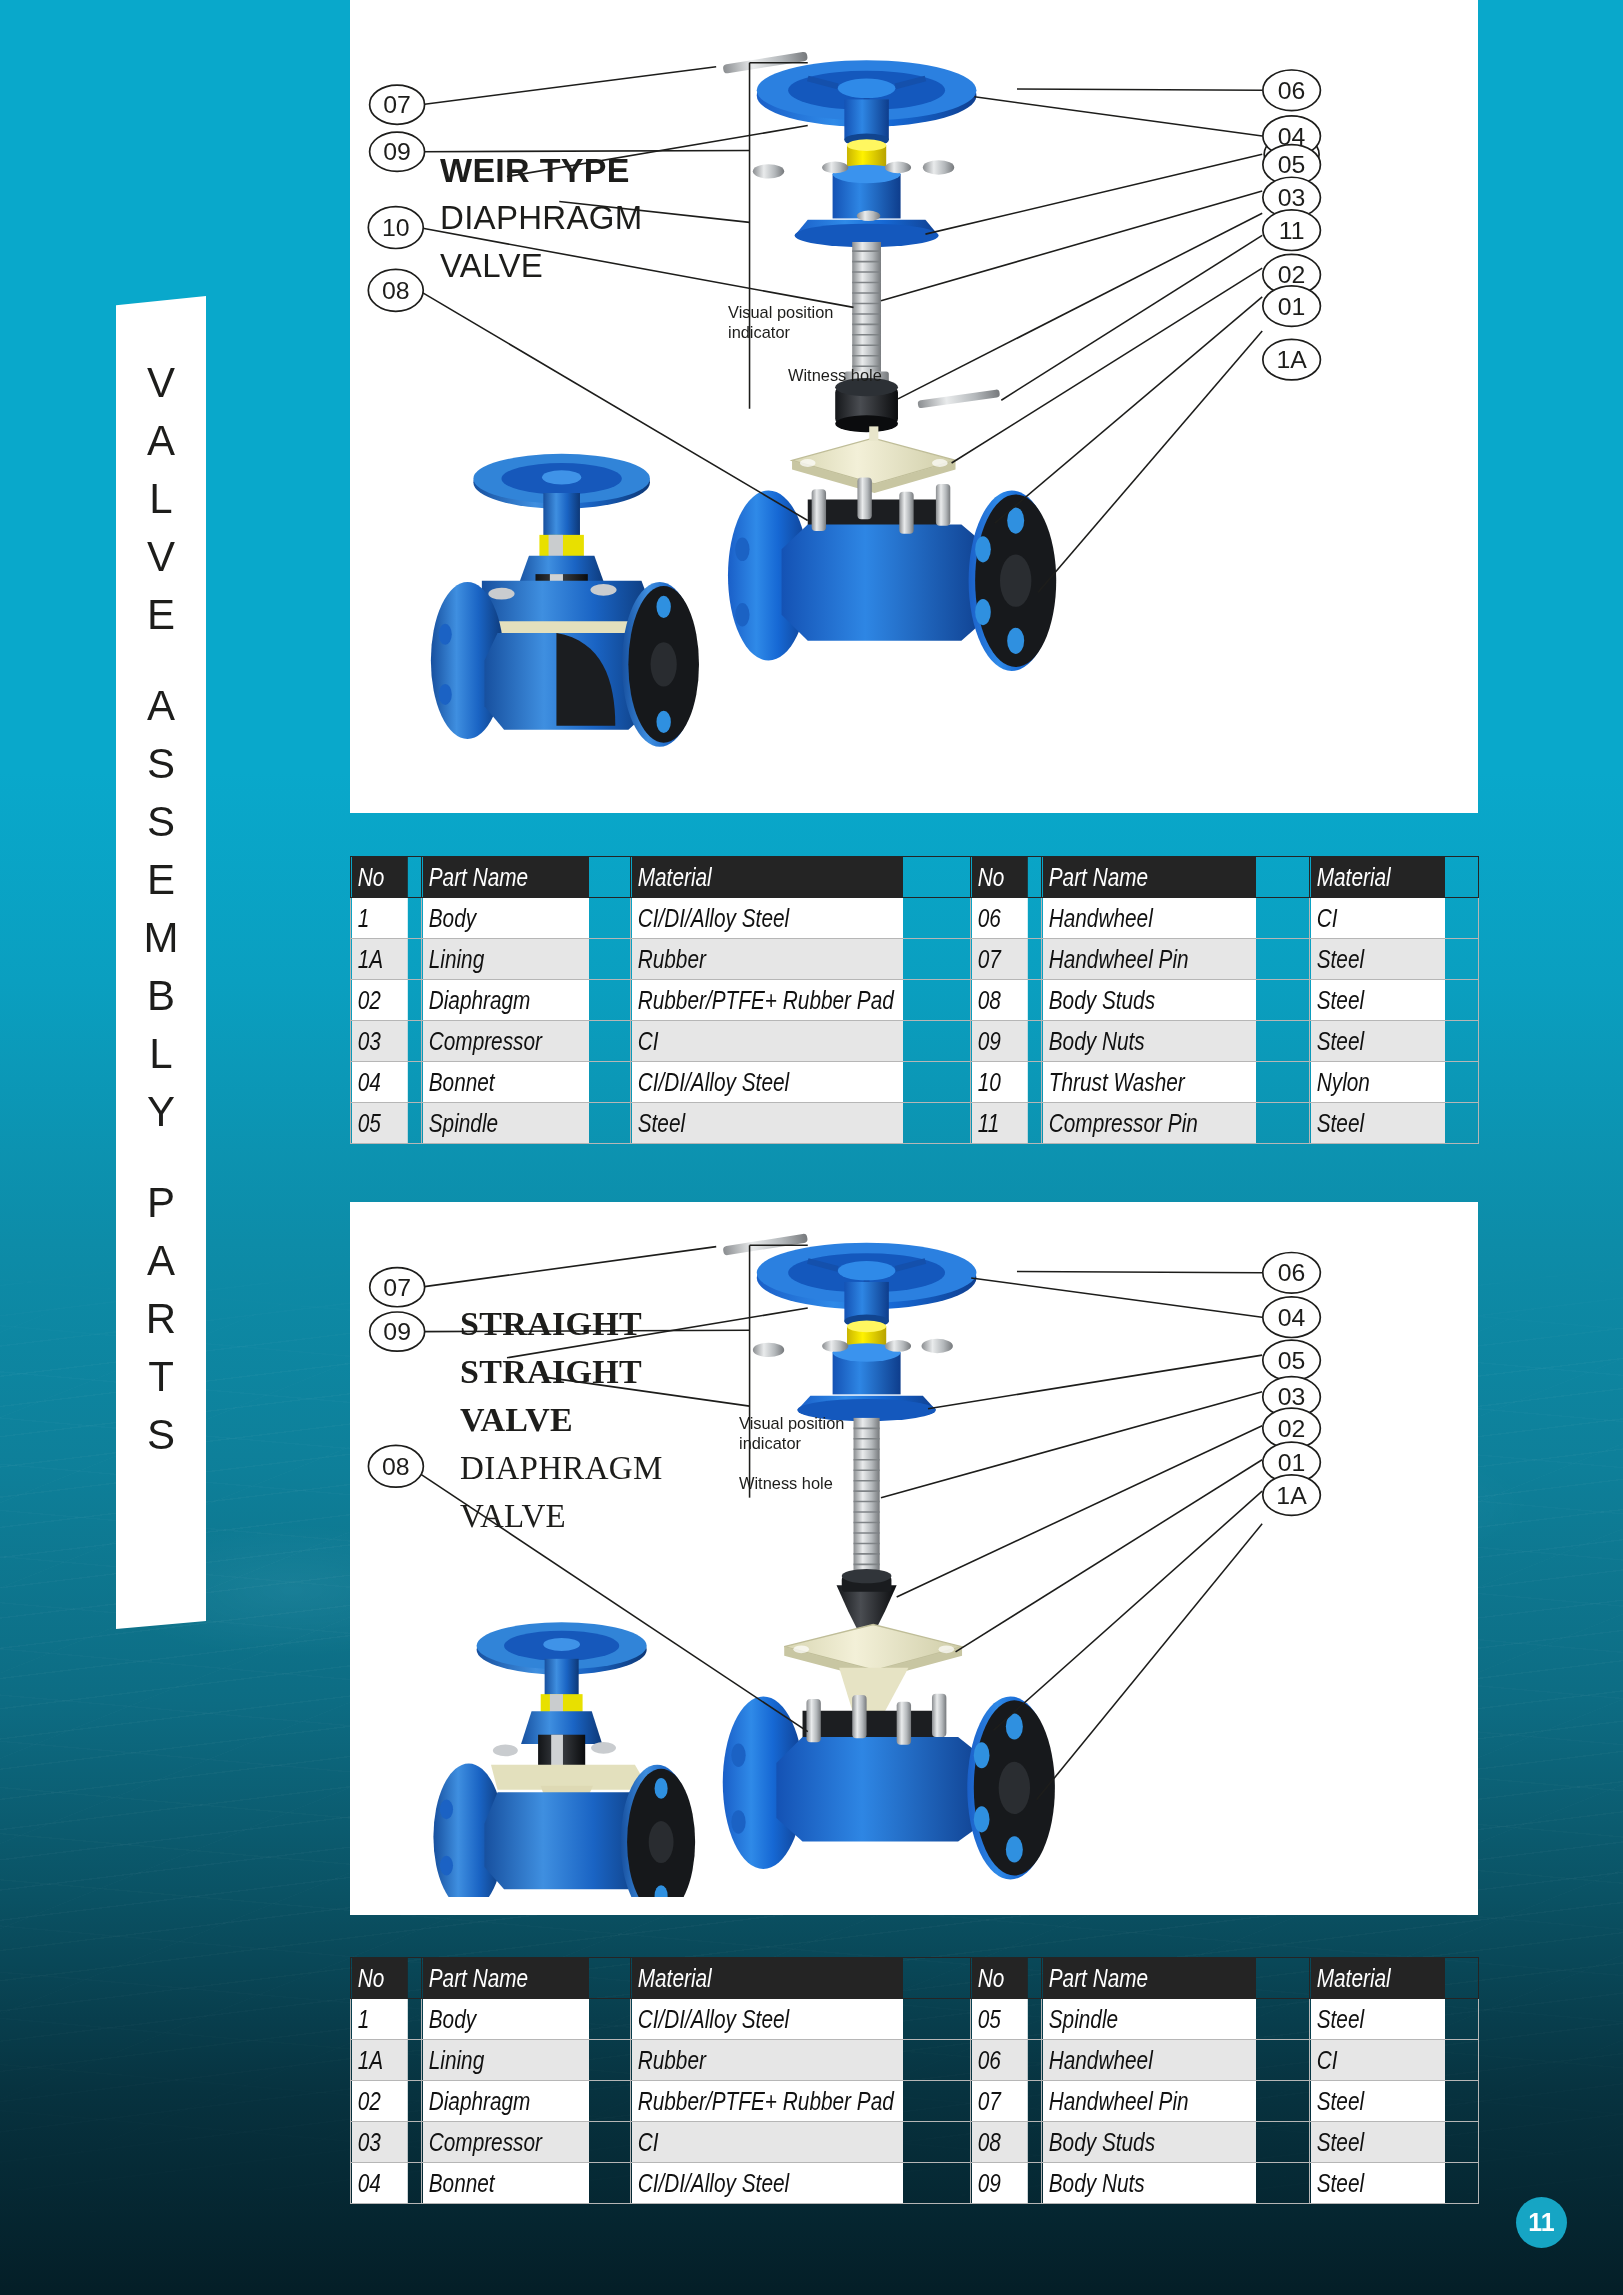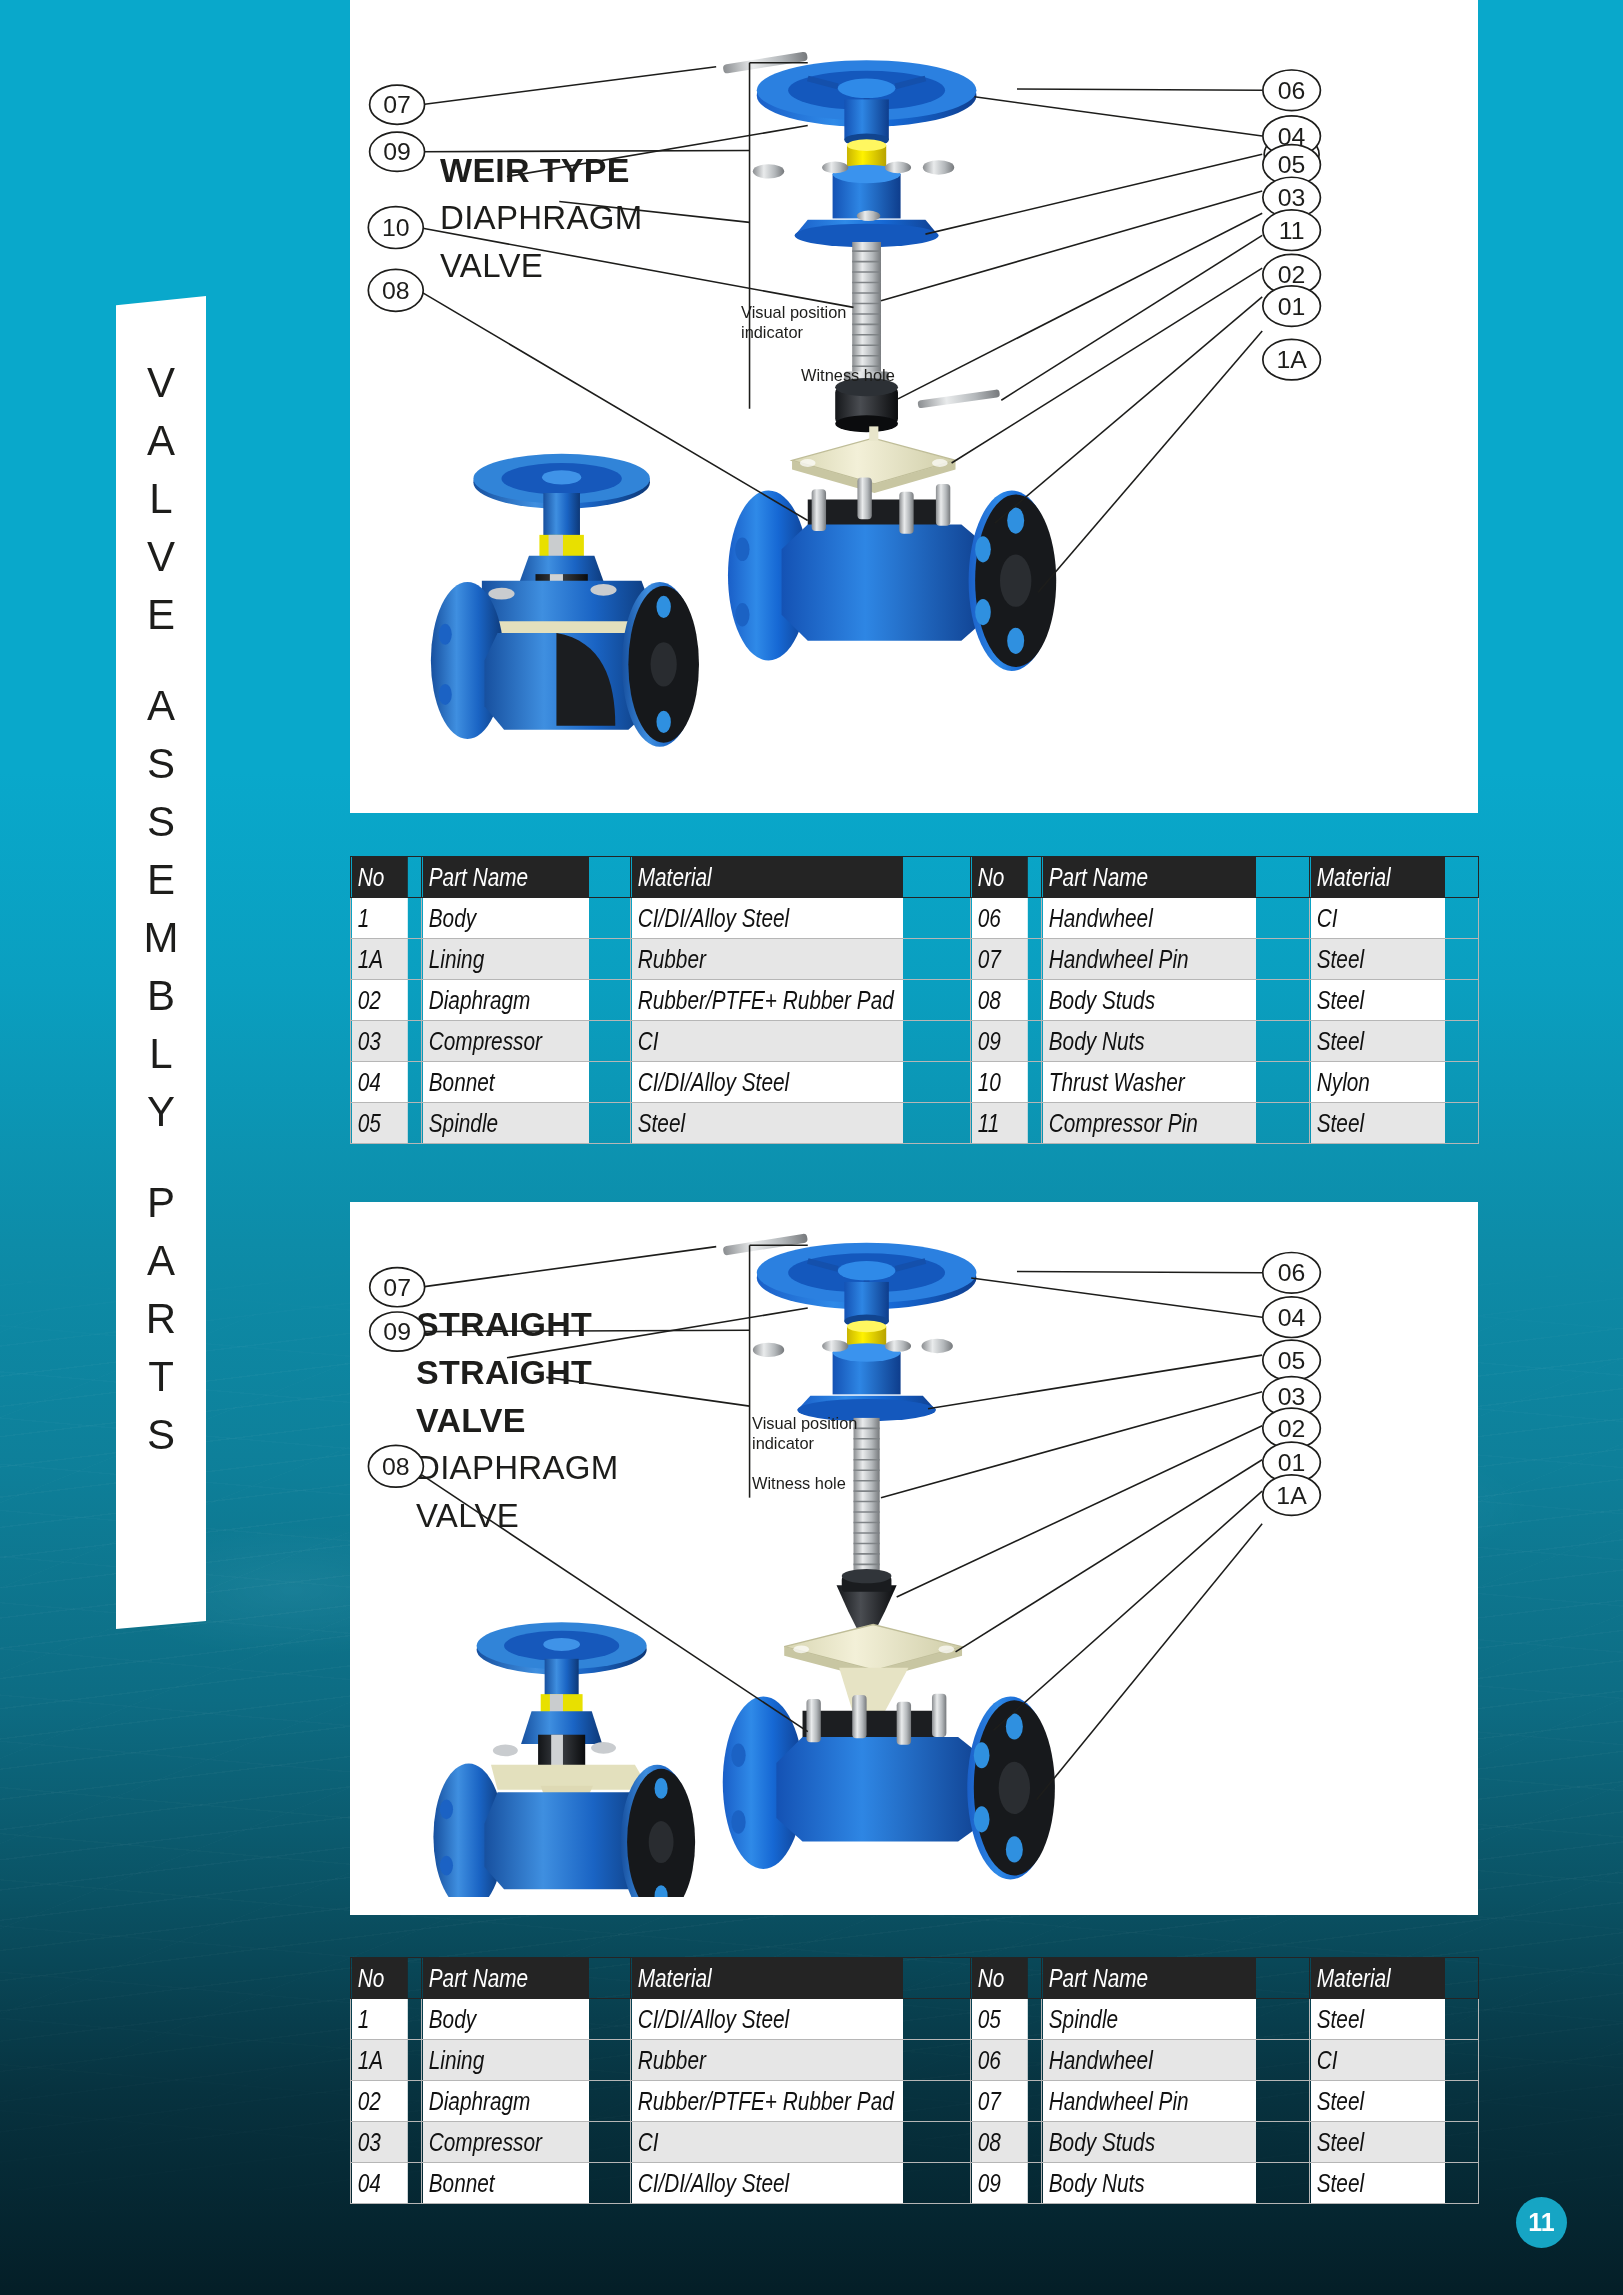--- a/index.html
+++ b/index.html
@@ -44,26 +44,26 @@
   
   .panel{position:absolute;background:#fff;}
   #panel-1{left:350px;top:0;width:1128px;height:813px;}
   #panel-2{left:350px;top:1202px;width:1128px;height:713px;}
 
   
   .sect-title{position:absolute;color:#1d1d1b;}
   .sect-title .b{font-weight:bold;font-size:34px;line-height:48px;letter-spacing:0.3px;}
   .sect-title .r{font-weight:400;font-size:33px;line-height:48px;letter-spacing:0.3px;}
   #title-1{left:440px;top:146px;}
-  #title-2{left:416px;top:1300px;}
+  #title-2{left:460px;top:1300px;font-family:Liberation Serif, serif;}
 
   
   .diagram{position:absolute;}
   .dg-svg{display:block;}
-  .ann{position:absolute;font-size:16.4px;line-height:20px;color:#1d1d1b;white-space:pre-line;margin-left:13px;}
+  .ann{position:absolute;font-size:16.4px;line-height:20px;color:#1d1d1b;white-space:pre-line;}
 
   
   table.parts{position:absolute;border-collapse:collapse;width:1128px;table-layout:fixed;
     font-family:"Liberation Sans Narrow","Liberation Sans",sans-serif;font-style:italic;}
   #table-1{left:350px;top:856px;}
   #table-2{left:350px;top:1957px;}
   table.parts th,table.parts td{
     border:1.3px solid #b6b6b6;text-align:left;vertical-align:middle;
     padding:2px 7.9px;height:41px;box-sizing:border-box;
     font-size:26px;font-weight:400;color:#111;

